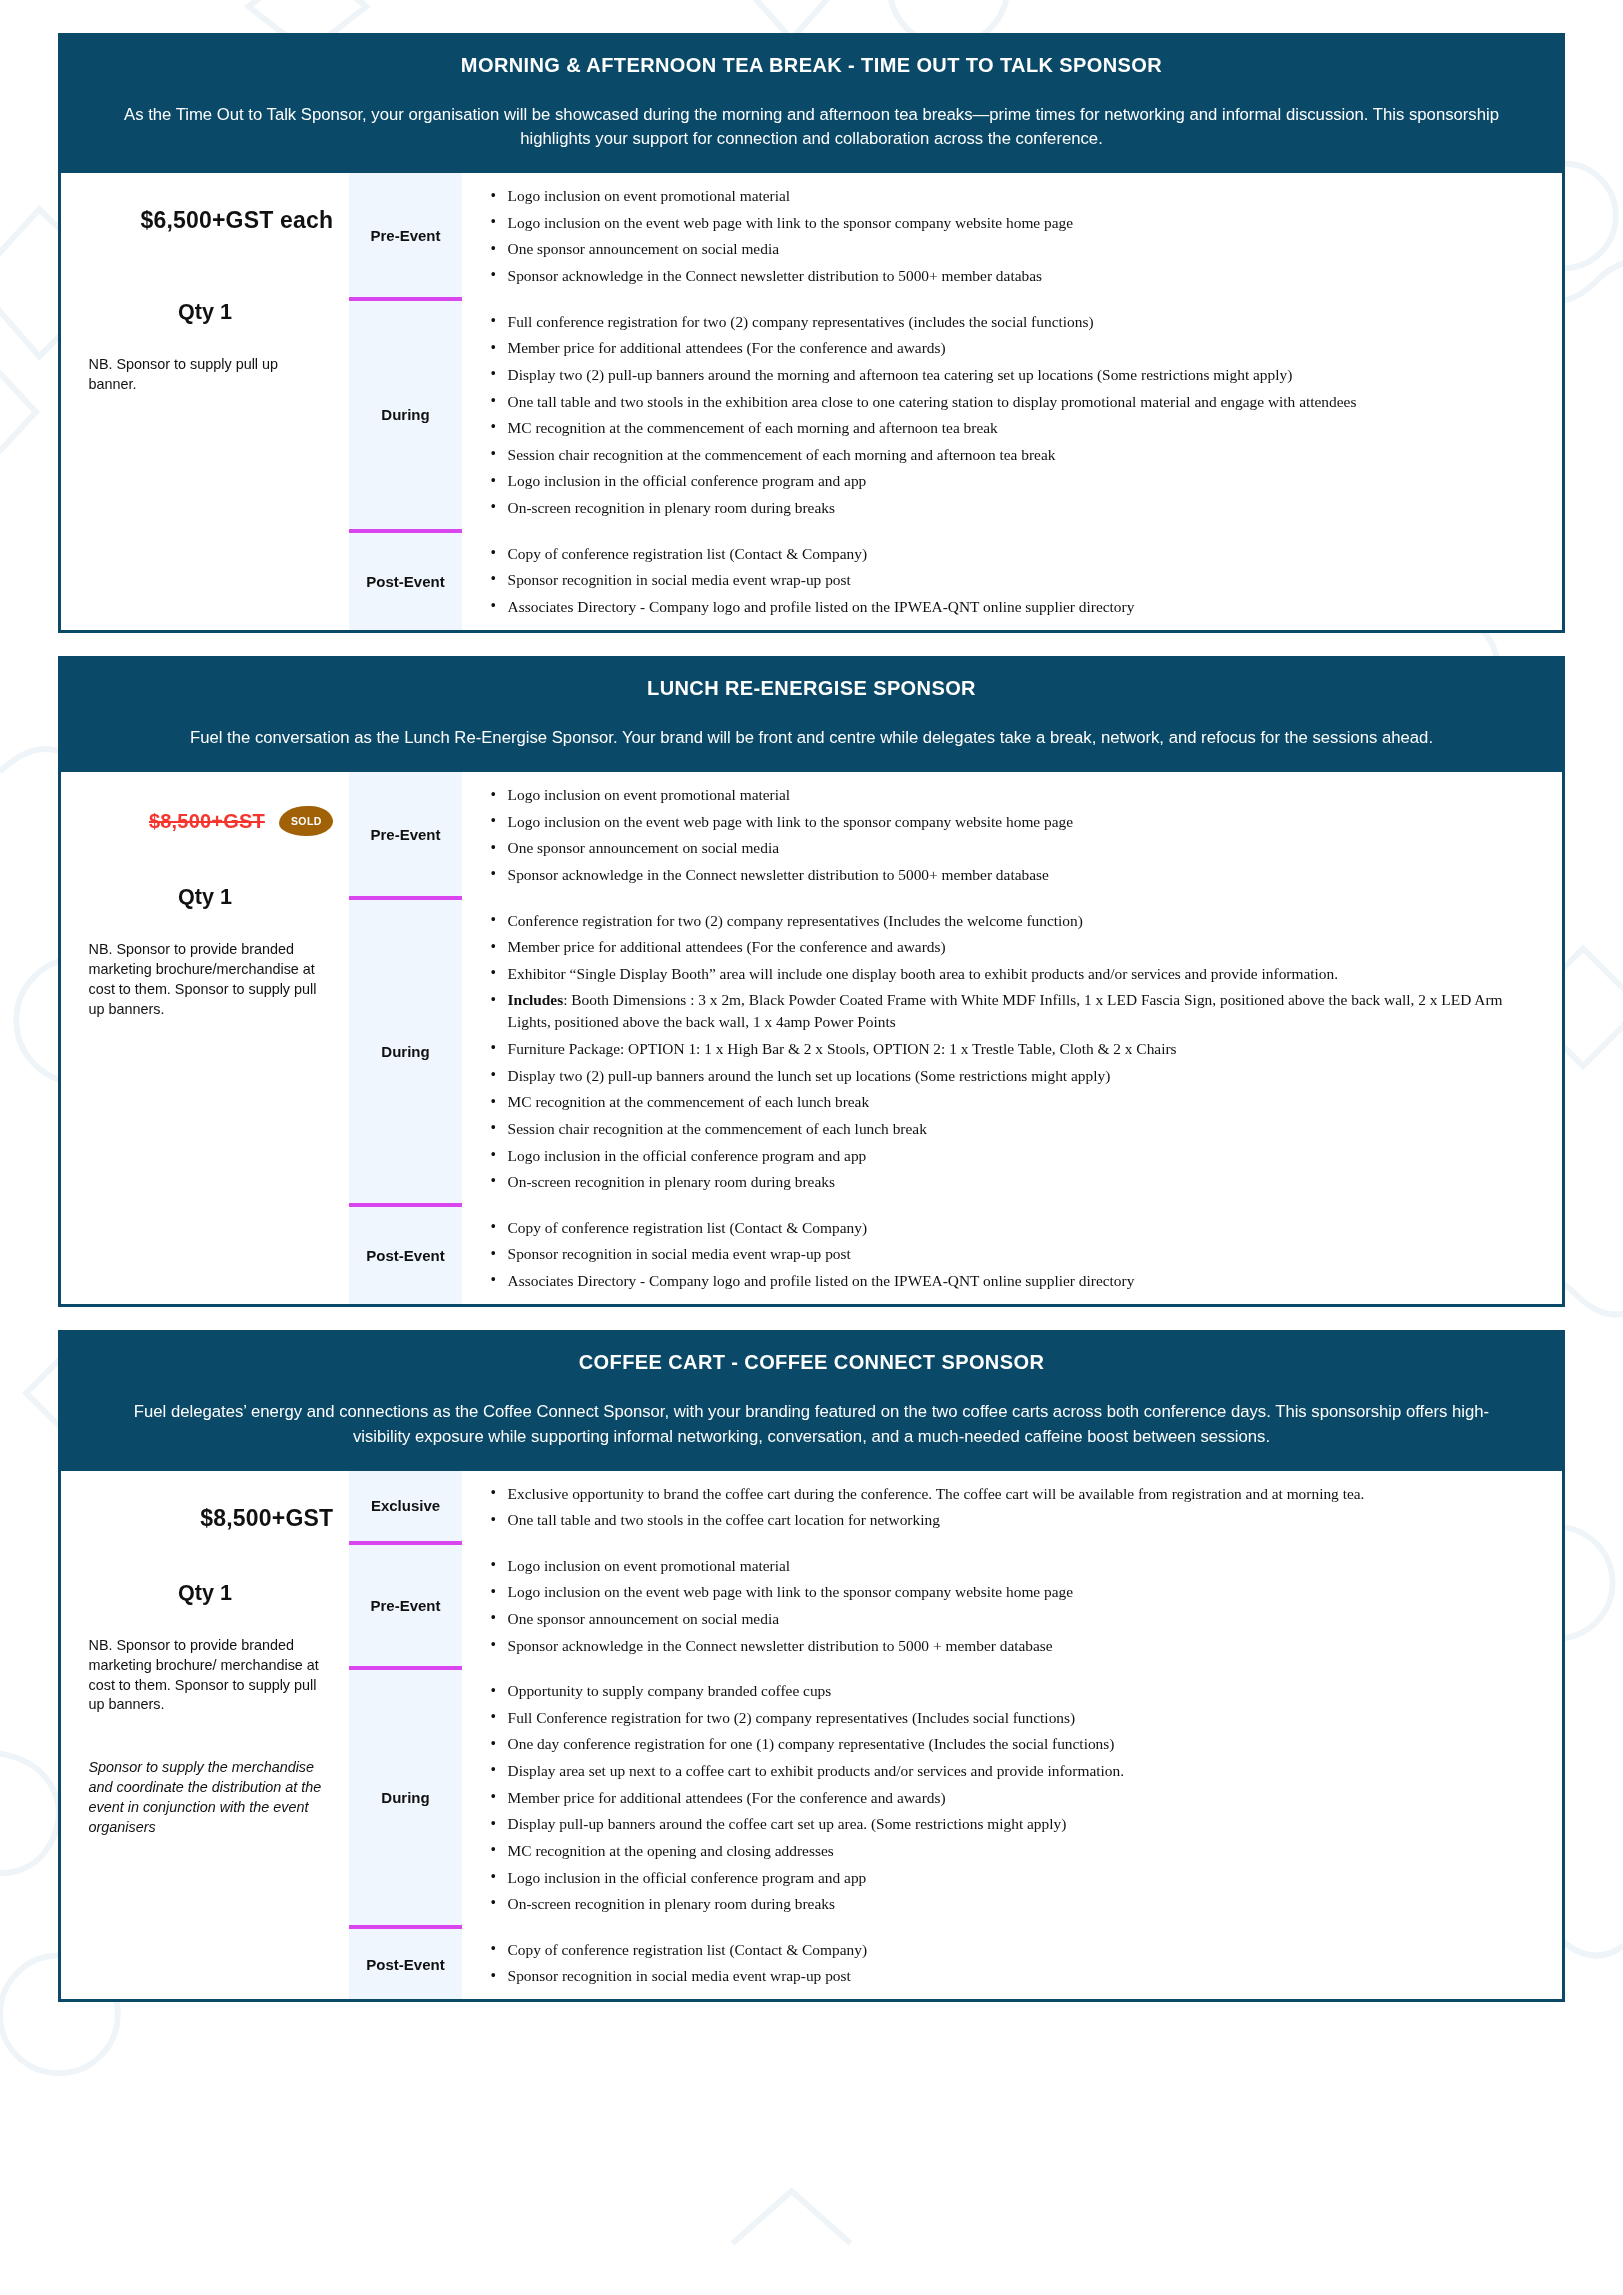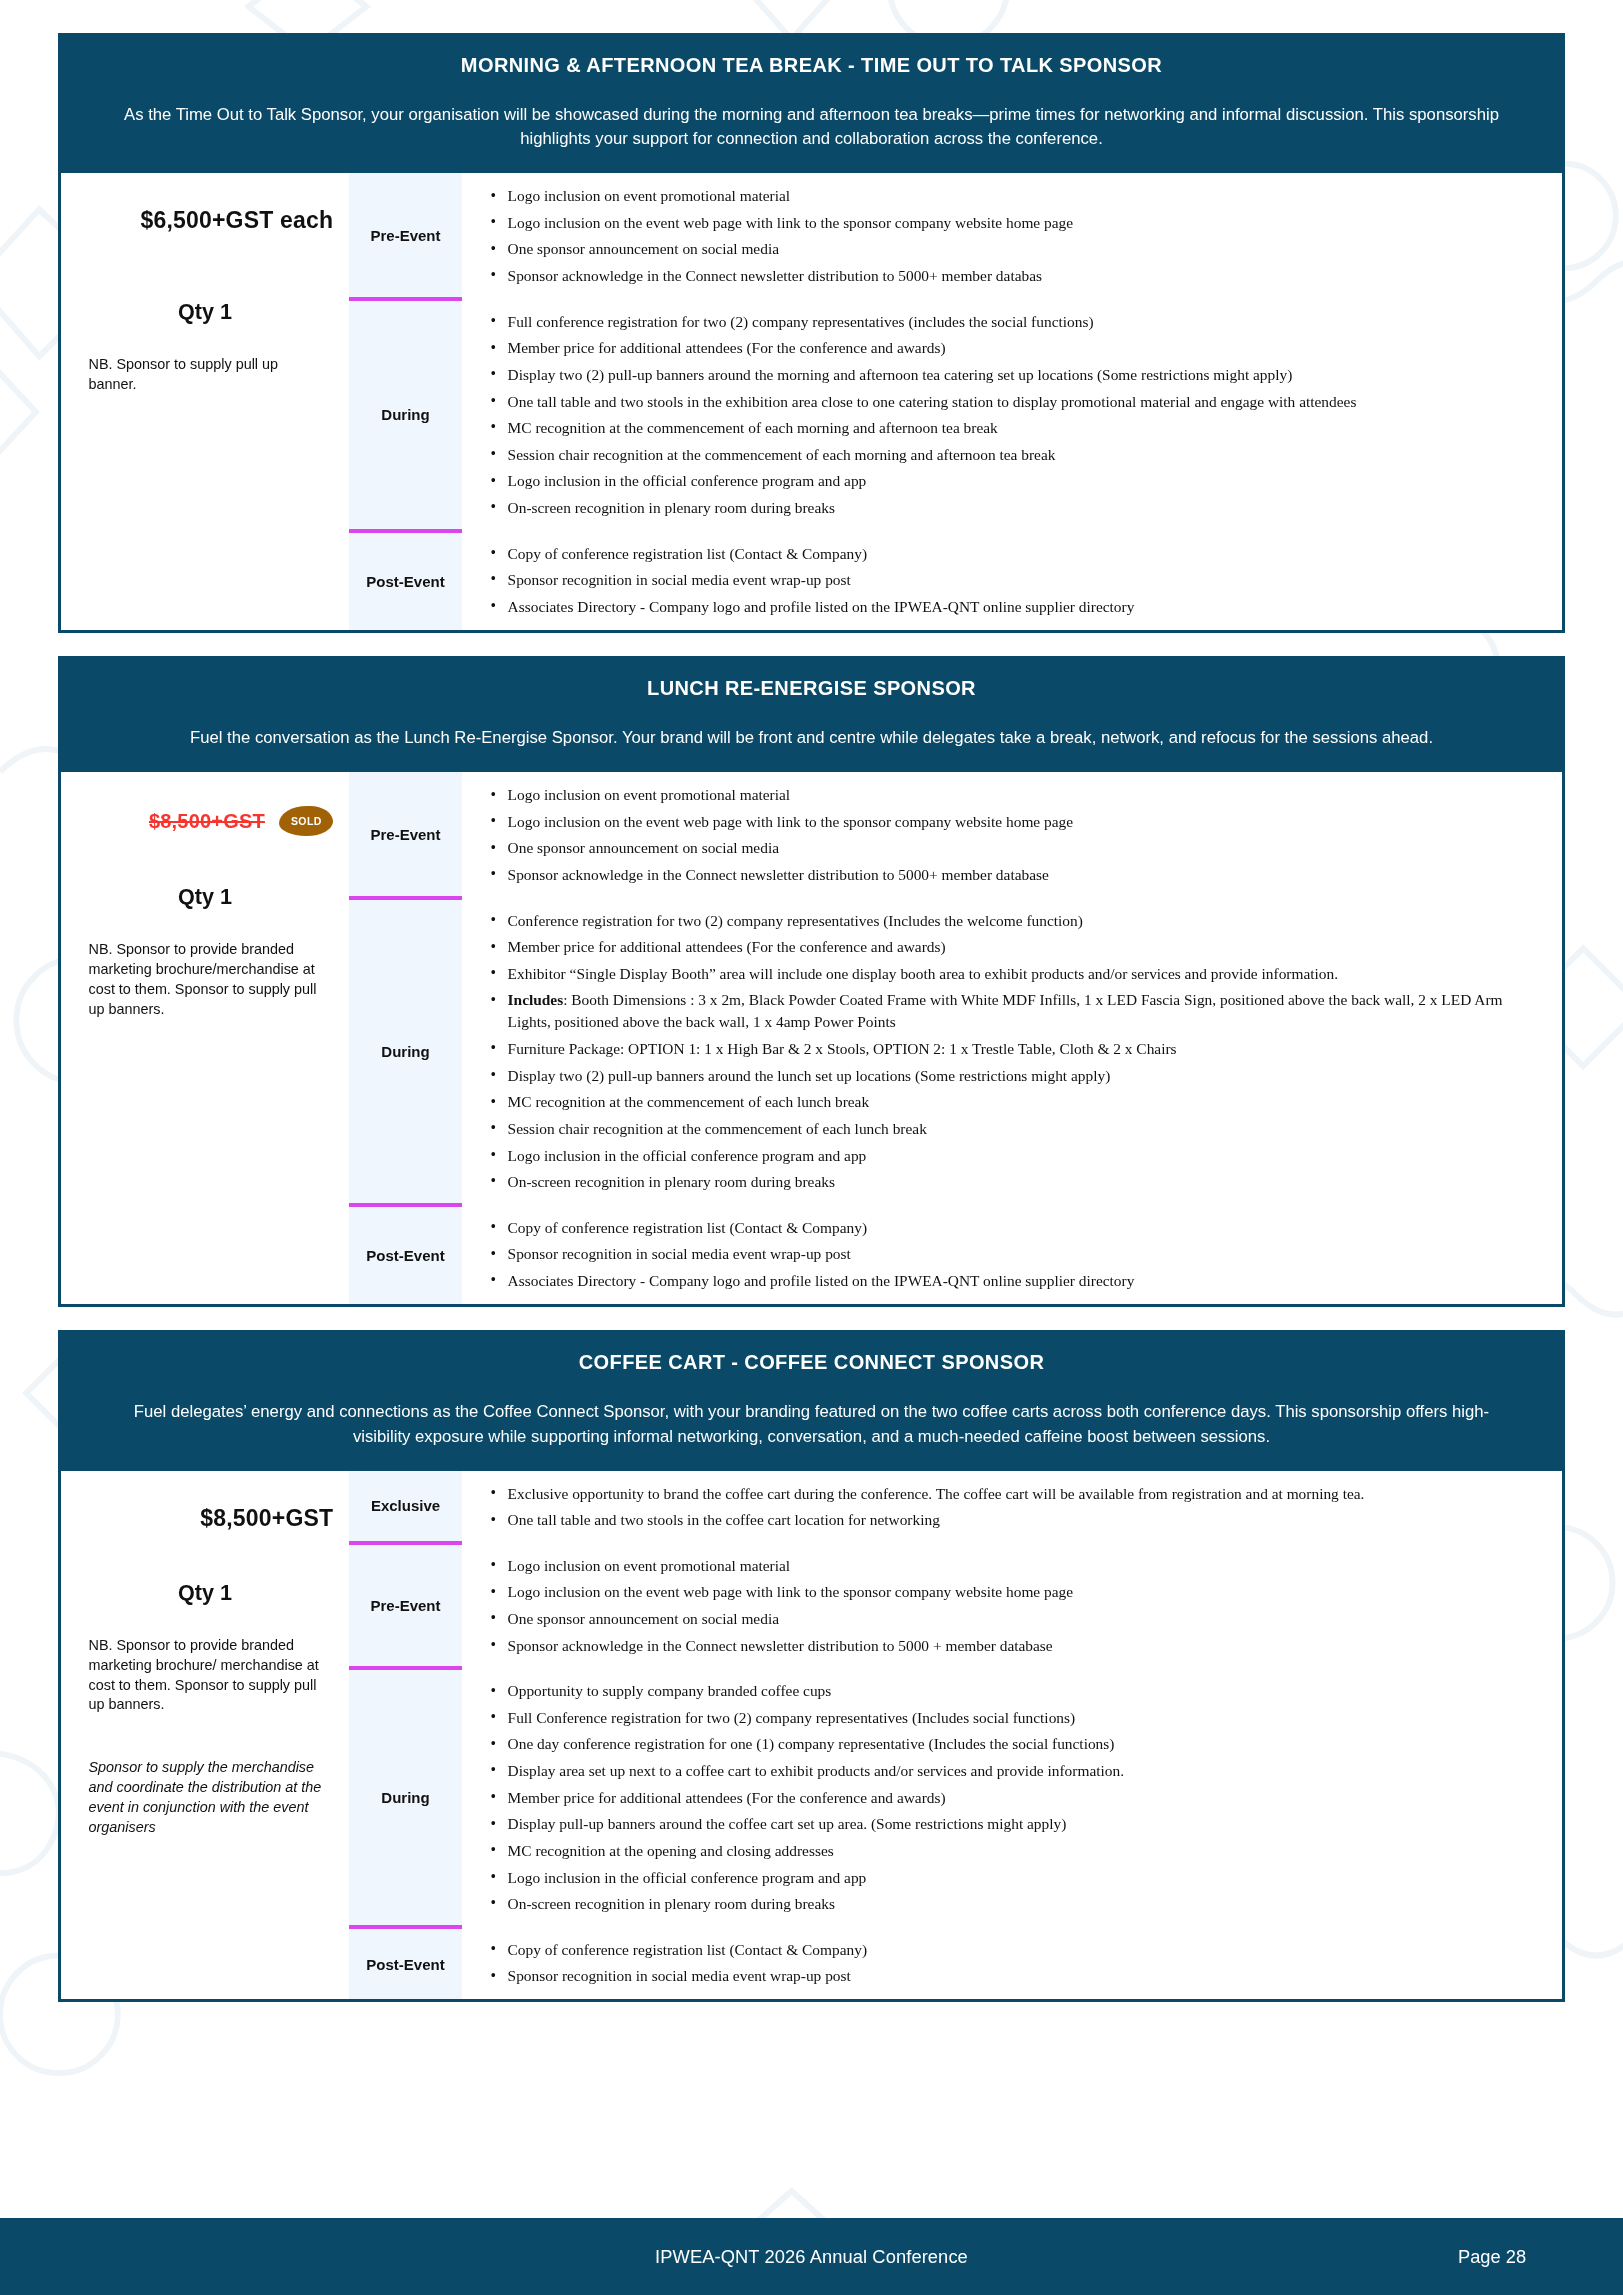--- a/index.html
+++ b/index.html
@@ -10,20 +10,21 @@
     background: #ffffff;
     font-family: "Liberation Sans", sans-serif;
   }
 
   .page {
     position: relative;
     width: 1623px;
     height: 2295px;
     background: #ffffff;
     overflow: hidden;
+    border-radius: 30px;
   }
 
   
   .watermark {
     position: absolute;
     inset: 0;
     pointer-events: none;
     z-index: 0;
   }
   .watermark svg { width: 100%; height: 100%; display: block; }
@@ -435,19 +436,15 @@
                 </ul>
           </td>
         </tr>
       </tbody>
         </table>
     </div>
 
     <div class="spacer-bottom"></div>
   </div>
 
-  <div class="footer">
-    <span class="footer-title">IPWEA-QNT 2026 Annual Conference</span>
-    <span class="footer-page">Page 28</span>
-  </div>
 
 </div>
 
 
 </body></html>

